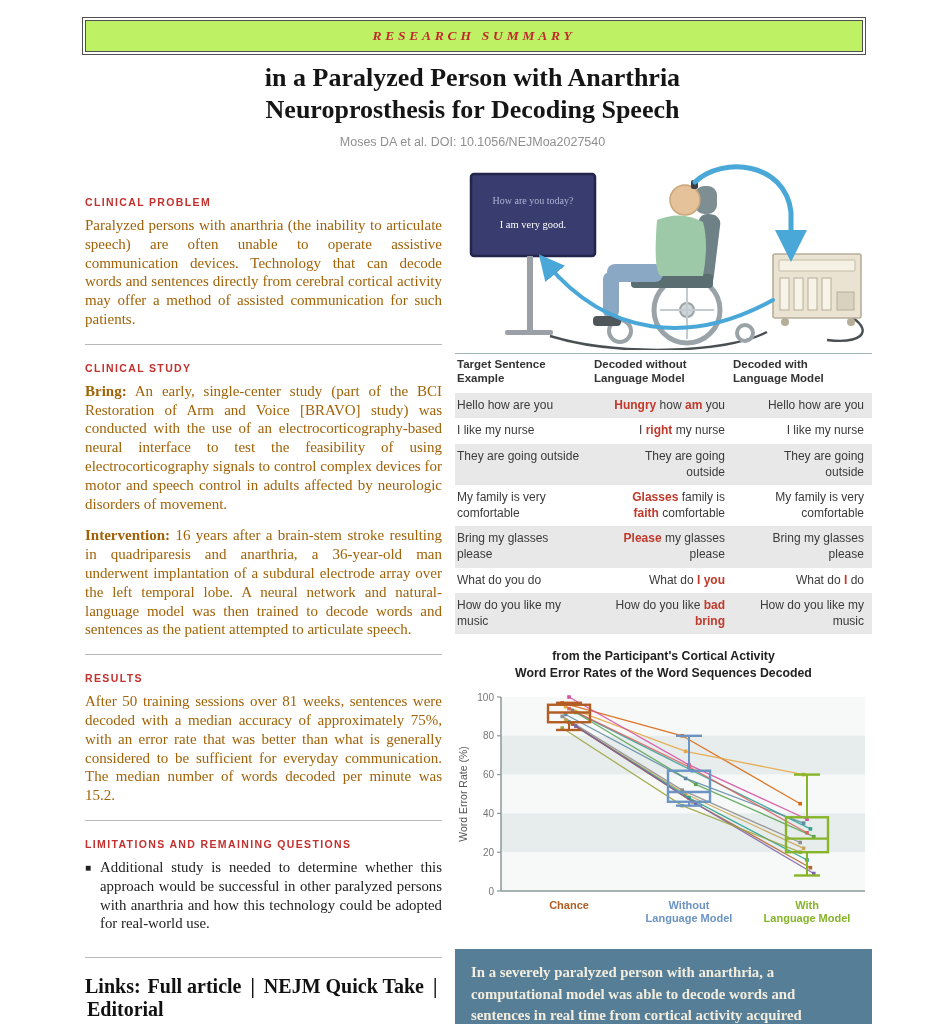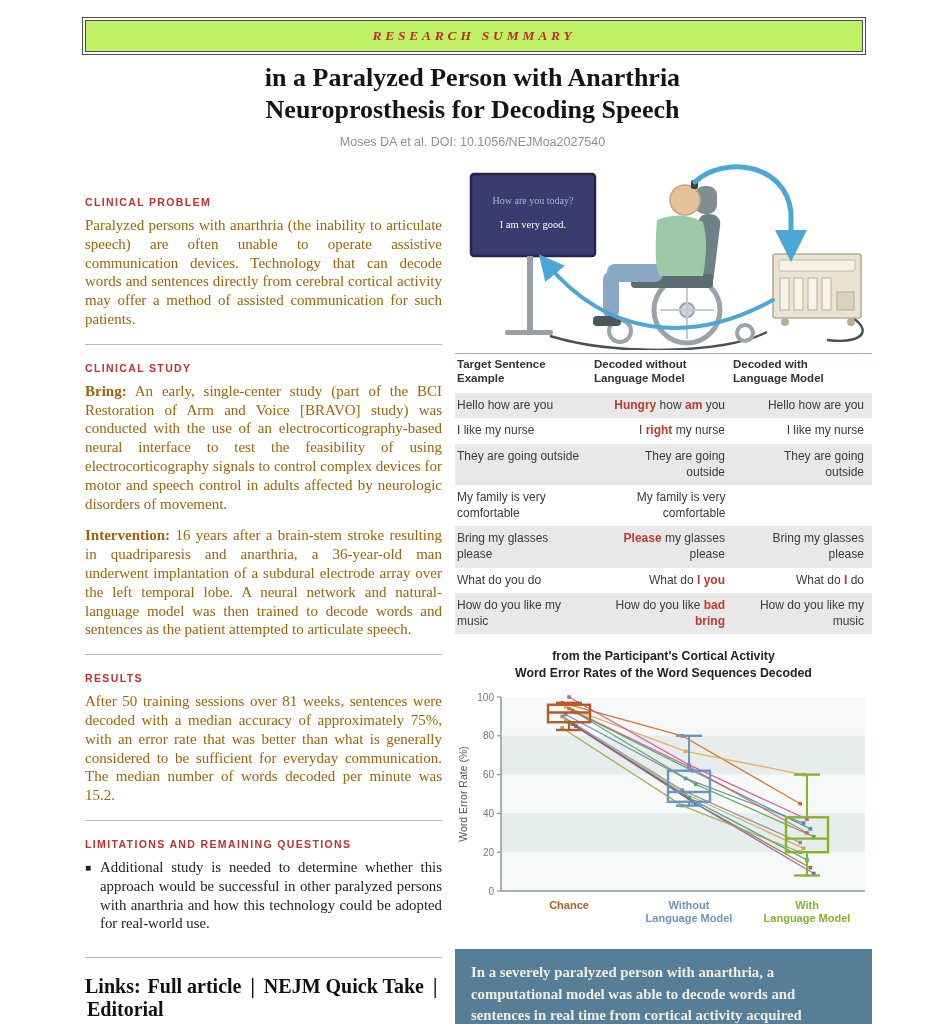--- a/index.html
+++ b/index.html
@@ -192,20 +192,21 @@
             <div class="t-cell c2"><span>I </span><span class="red-word">right</span><span> my nurse</span></div>
             <div class="t-cell c3"><span>I like my nurse</span></div>
           </div>
           <div class="t-row shaded">
             <div class="t-cell c1"><span>They are going outside</span></div>
             <div class="t-cell c2"><span>They are going outside</span></div>
             <div class="t-cell c3"><span>They are going outside</span></div>
           </div>
           <div class="t-row">
             <div class="t-cell c1"><span>My family is very comfortable</span></div>
+            <div class="t-cell c2"><span class="red-word">Glasses</span><span> family is </span><span class="red-word">faith</span><span> comfortable</span></div>
             <div class="t-cell c3"><span>My family is very comfortable</span></div>
           </div>
           <div class="t-row shaded">
             <div class="t-cell c1"><span>Bring my glasses please</span></div>
             <div class="t-cell c2"><span class="red-word">Please</span><span> my glasses please</span></div>
             <div class="t-cell c3"><span>Bring my glasses please</span></div>
           </div>
           <div class="t-row">
             <div class="t-cell c1"><span>What do you do</span></div>
             <div class="t-cell c2"><span>What do </span><span class="red-word">I you</span></div>

